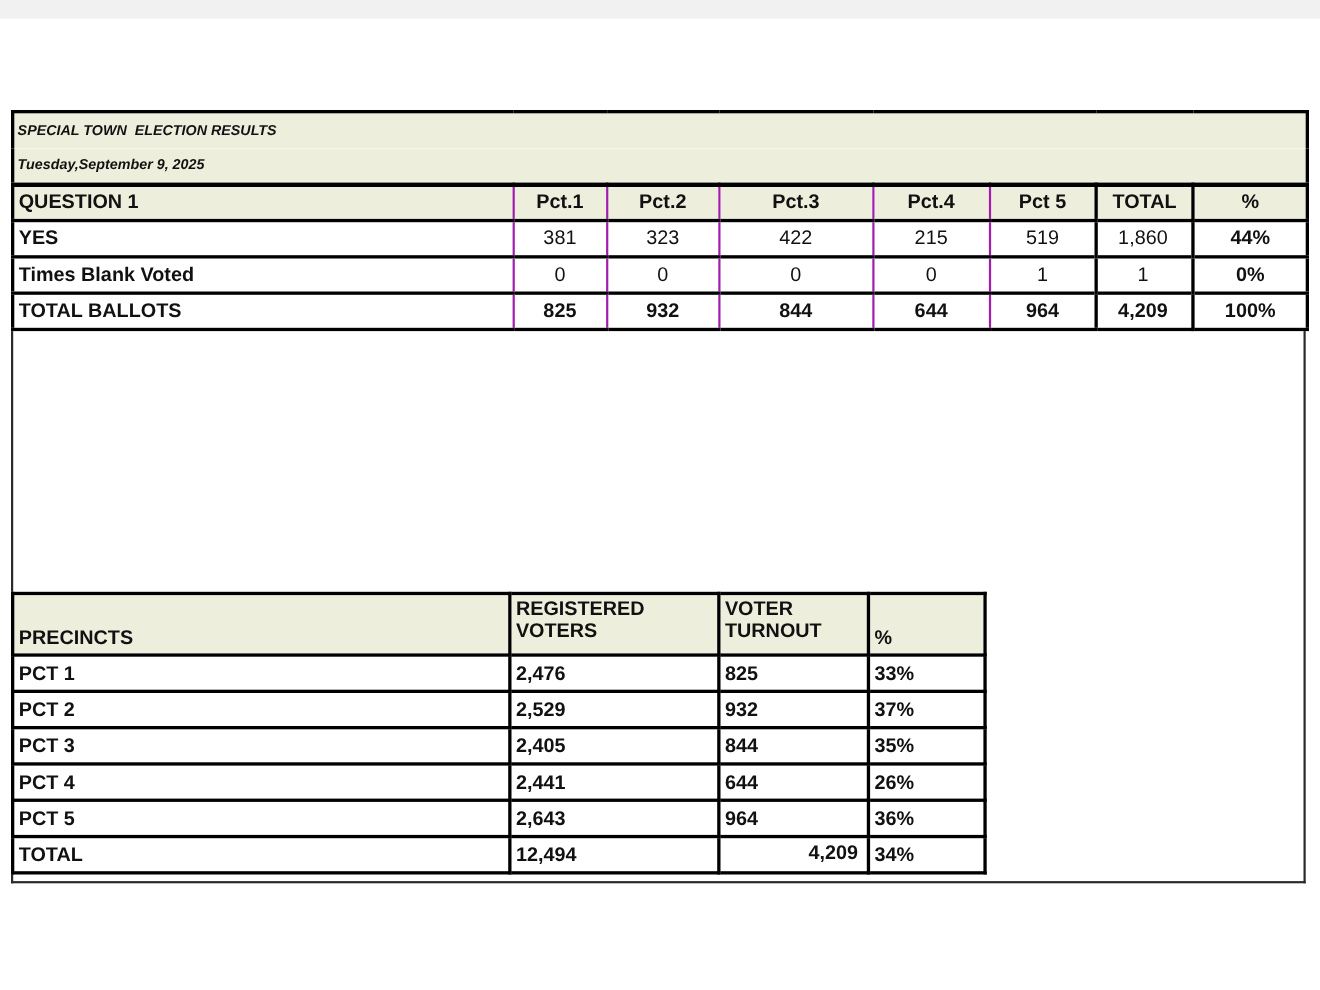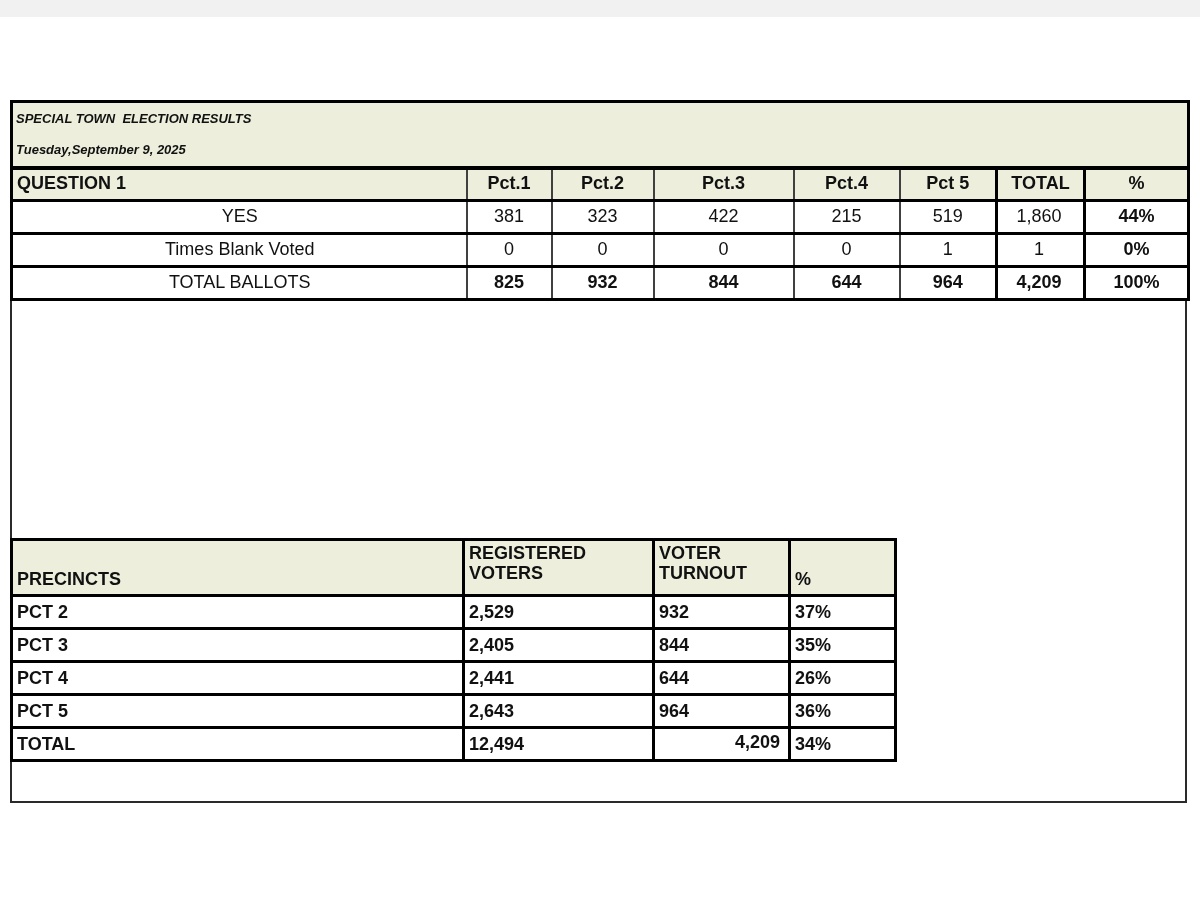--- a/index.html
+++ b/index.html
@@ -12,33 +12,33 @@
   .sheet-frame{
     position:absolute;left:10px;top:100px;width:1177px;height:703px;
     border:2px solid #2a2a2a;border-top:none;box-sizing:border-box;background:#ffffff;
   }
   table{border-collapse:collapse;table-layout:fixed;position:absolute;background:#fff;}
   td{box-sizing:border-box;overflow:hidden;}
 
   
   .results{left:10px;top:100px;width:1177px;border:3px solid #000;}
   .results td{
-    border:2px solid #404040;height:33px;vertical-align:middle;
+    border:2px solid #a21caf;height:33px;vertical-align:middle;
     font-size:18px;line-height:1.1;padding:0 3px;
   }
   .results .title-cell{
     border:0;background:#edefdc;text-align:left;font-weight:700;
     font-size:13px;white-space:pre;height:33px;font-style:italic;
   }
   .results tr.title-last td{border-bottom:4px solid #000;}
   .results tr.colhead td{
     background:#edefdc;font-weight:700;border-bottom:3px solid #000;text-align:center;
   }
   .results tr.colhead td.rowlabel{text-align:left;padding-left:4px;}
-  .results td.rowlabel{font-weight:400;text-align:center;padding-left:4px;}
+  .results td.rowlabel{font-weight:700;text-align:left;padding-left:4px;}
   .results td.num{text-align:center;font-weight:400;}
   .results tr.bold-row td.num{font-weight:700;}
   .results td.total-col{border-left:3px solid #000;border-right:3px solid #000;text-align:center;padding-right:6px;}
   .results td.pct-col{font-weight:700 !important;text-align:center;}
   .results tr.data-row td{border-top:3px solid #000;}
   .results tr.last-row td{border-bottom:3px solid #000;}
 
   
   .turnout{left:10px;top:538px;width:884px;border:3px solid #000;}
   .turnout td{
@@ -125,20 +125,26 @@
       <col style="width:106px">
   </colgroup>
   <tbody>
       <tr class="thead">
     <td class="valign-bottom">PRECINCTS</td>
     <td class="valign-top">REGISTERED VOTERS</td>
     <td class="valign-top">VOTER TURNOUT</td>
     <td class="valign-bottom">%</td>
   </tr>
   <tr>
+    <td>PCT 1</td>
+    <td>2,476</td>
+    <td>825</td>
+    <td>33%</td>
+  </tr>
+  <tr>
     <td>PCT 2</td>
     <td>2,529</td>
     <td>932</td>
     <td>37%</td>
   </tr>
   <tr>
     <td>PCT 3</td>
     <td>2,405</td>
     <td>844</td>
     <td>35%</td>

